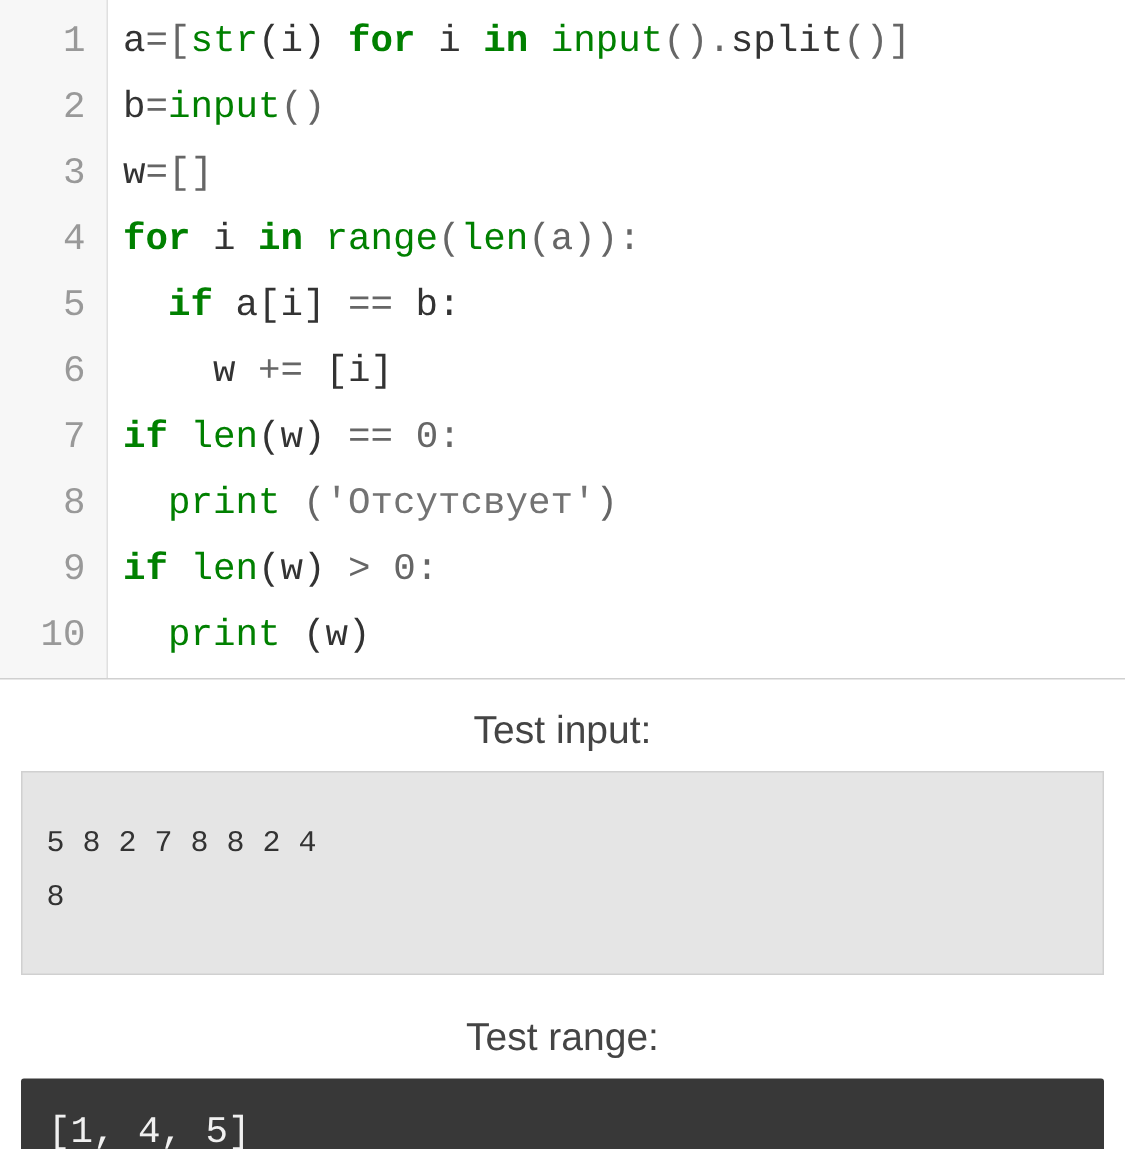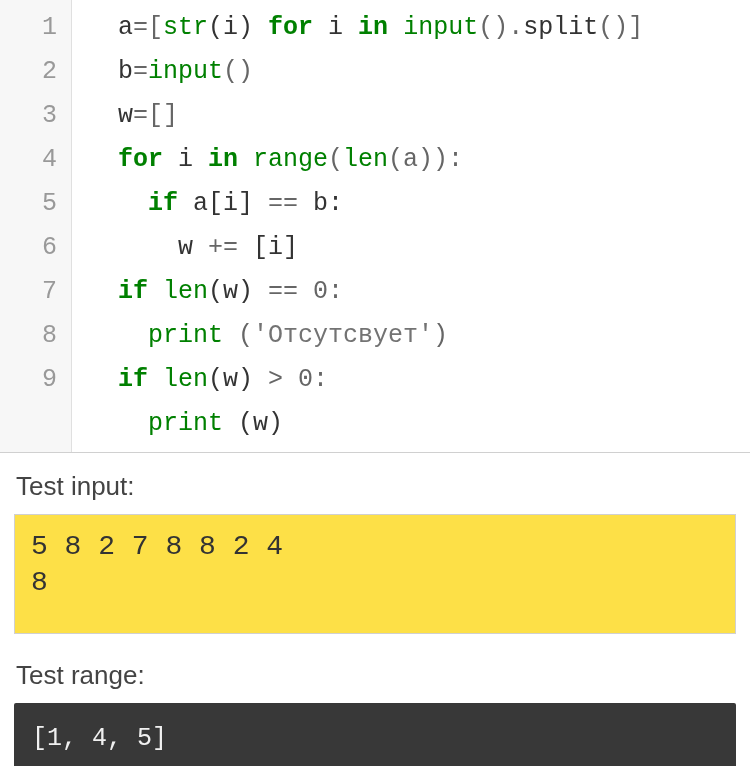--- a/index.html
+++ b/index.html
@@ -30,40 +30,41 @@
     padding: 0 14px 0 0;
   }
   .code {
     padding: 6px 10px;
     font-size: 25px;
     line-height: 44px;
     white-space: pre;
     color: #333;
     flex: 1;
   }
-  .code-line { white-space: pre; margin-left: 36px; }
+  .code-line { white-space: pre; }
   .kw { color: #008000; font-weight: bold; }
   .builtin { color: #008000; }
   .str { color: #737373; }
   .op { color: #666; }
   .num { color: #666; }
   .name { color: #333; }
   .section-label {
     font-family: -apple-system, BlinkMacSystemFont, 'Segoe UI', Arial, sans-serif;
     font-size: 26px;
     color: #444;
     padding: 18px 16px 12px 16px;
     font-weight: 400;
+    text-align: center;
   }
   .input-box {
     margin: 0 14px 8px 14px;
     border: 1px solid #d0d0d0;
-    background: #fde047;
-    padding: 14px 16px 32px 16px;
-    font-size: 28px;
+    background: #e5e5e5;
+    padding: 30px 16px 32px 16px;
+    font-size: 20px;
     line-height: 36px;
     color: #333;
     white-space: pre;
     font-family: 'Consolas', 'Monaco', 'Courier New', monospace;
   }
   .output-box {
     margin: 0 14px 0 14px;
     background: #383838;
     color: #f0f0f0;
     padding: 18px 18px;
@@ -81,20 +82,21 @@
   <div class="gutter" id="gutter">
       <div>1</div>
       <div>2</div>
       <div>3</div>
       <div>4</div>
       <div>5</div>
       <div>6</div>
       <div>7</div>
       <div>8</div>
       <div>9</div>
+      <div>10</div>
     </div>
   <div class="code" id="code"><div class="code-line"><span class="name">a</span><span class="op">=</span><span class="op">[</span><span class="builtin">str</span><span class="name">(i) </span><span class="kw">for</span><span class="name"> i </span><span class="kw">in</span><span class="name"> </span><span class="builtin">input</span><span class="op">()</span><span class="op">.</span><span class="name">split</span><span class="op">()]</span></div><div class="code-line"><span class="name">b</span><span class="op">=</span><span class="builtin">input</span><span class="op">()</span></div><div class="code-line"><span class="name">w</span><span class="op">=</span><span class="op">[]</span></div><div class="code-line"><span class="kw">for</span><span class="name"> i </span><span class="kw">in</span><span class="name"> </span><span class="builtin">range</span><span class="op">(</span><span class="builtin">len</span><span class="op">(a)):</span></div><div class="code-line"><span class="name">  </span><span class="kw">if</span><span class="name"> a[i] </span><span class="op">==</span><span class="name"> b:</span></div><div class="code-line"><span class="name">    w </span><span class="op">+=</span><span class="name"> [i]</span></div><div class="code-line"><span class="kw">if</span><span class="name"> </span><span class="builtin">len</span><span class="name">(w) </span><span class="op">==</span><span class="name"> </span><span class="num">0</span><span class="op">:</span></div><div class="code-line"><span class="name">  </span><span class="builtin">print</span><span class="op"> (</span><span class="str">'Отсутсвует'</span><span class="op">)</span></div><div class="code-line"><span class="kw">if</span><span class="name"> </span><span class="builtin">len</span><span class="name">(w) </span><span class="op">&gt;</span><span class="name"> </span><span class="num">0</span><span class="op">:</span></div><div class="code-line"><span class="name">  </span><span class="builtin">print</span><span class="name"> (w)</span></div></div>
 </div>
 
 <div class="section-label">Test input:</div>
 <div class="input-box">5 8 2 7 8 8 2 4
 8</div>
 
 <div class="section-label">Test range:</div>
 <div class="output-box">[1, 4, 5]</div>

